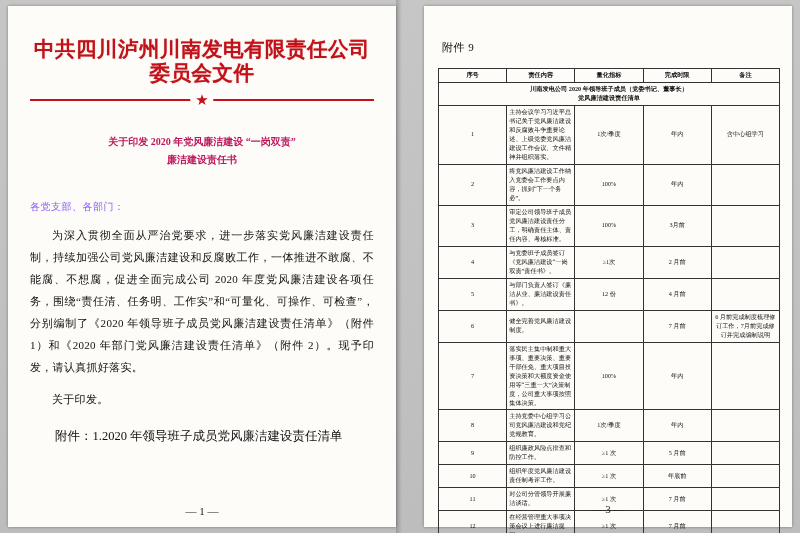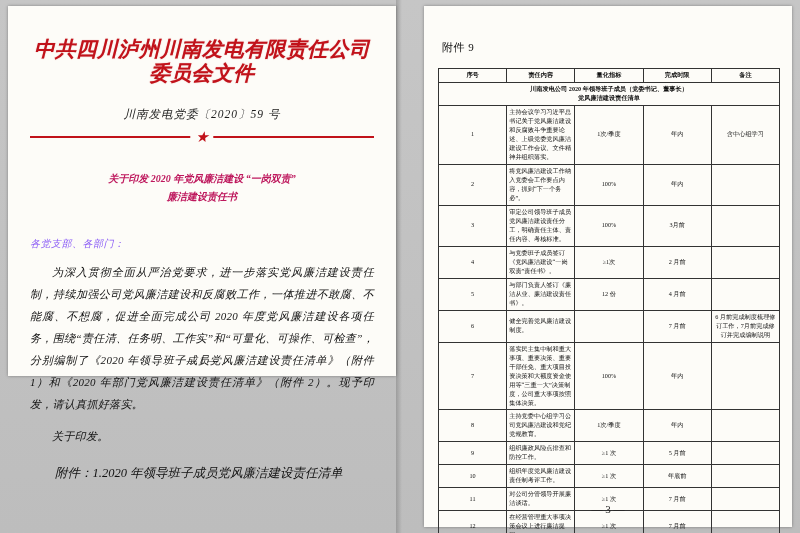--- a/index.html
+++ b/index.html
@@ -7,24 +7,23 @@
     width:800px;height:533px;overflow:hidden;
     background:#b9b9b9;
     font-family:"Liberation Serif", serif;
   }
   .scan{
     position:relative;width:800px;height:533px;
     background:linear-gradient(180deg,#c6c6c6 0%,#bdbdbd 100%);
   }
   
   .page-left{
-    position:absolute;left:8px;top:6px;width:388px;height:370px;
+    position:absolute;left:8px;top:6px;width:388px;height:521px;
     background:#fdfcf8;
     box-shadow:0 0 3px rgba(0,0,0,.35);
-    font-style:italic;
   }
   .page-left .inner{
     position:absolute;left:22px;right:22px;top:14px;bottom:14px;
   }
   .doc-org{
     text-align:center;
     color:#c1121a;
     font-weight:bold;
     font-size:20.5px;
     letter-spacing:.5px;
@@ -139,21 +138,20 @@
   }
 </style>
 </head>
 <body>
 
 <div class="scan">
 
   <div class="page-left">
     <div class="inner">
       <div class="doc-org">中共四川泸州川南发电有限责任公司委员会文件</div>
-      <div class="doc-num">川南发电党委〔2020〕59 号</div>
       <div class="red-rule">
         <div class="line"></div>
         <div class="star">★</div>
       </div>
       <div class="doc-title">
         <div>关于印发 2020 年党风廉洁建设 “一岗双责”</div>
         <div>廉洁建设责任书</div>
       </div>
       <div class="doc-to">各党支部、各部门：</div>
       <div class="doc-body">

